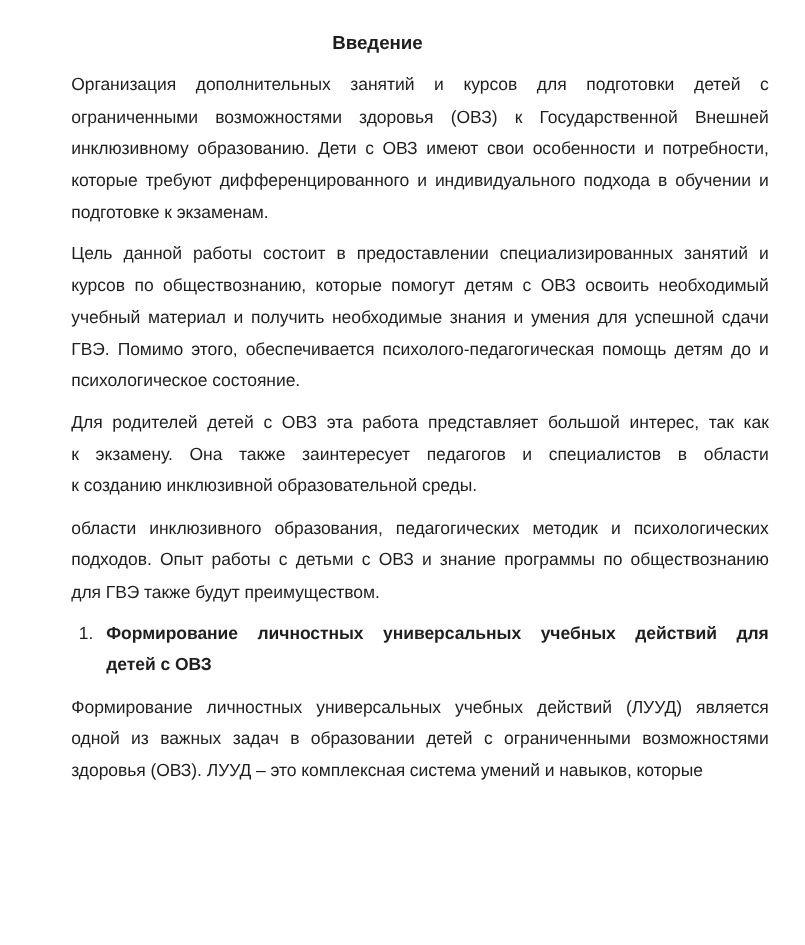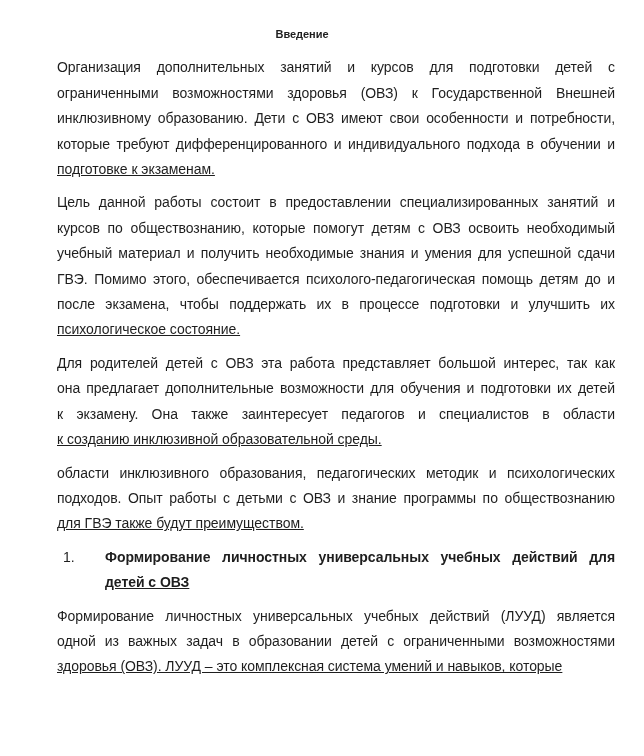--- a/index.html
+++ b/index.html
@@ -15,77 +15,73 @@
     background: #ffffff;
     padding: 22px 29px 0 57px;
     overflow: hidden;
     font-family: "Liberation Sans", sans-serif;
     font-size: 14px;
     line-height: 25.4px;
     color: #1e1e1e;
     letter-spacing: -0.05px;
   }
   .doc-title {
-    font-size: 11px;
+    font-size: 15px;
     font-weight: bold;
     text-align: center;
     margin: 0 68px 8px 0;
     line-height: 25.4px;
   }
   .para {
     margin: 0 0 8px 0;
   }
   .jline {
     text-align: justify;
     text-align-last: justify;
   }
   .jline.last {
     text-align-last: left;
-    text-decoration: underline;
   }
   .heading {
     display: flex;
     margin: 0 0 8px 6px;
     font-weight: bold;
   }
   .hnum {
     font-weight: 400;
     width: 22px;
     flex: none;
   }
   .htext {
     flex: 1 1 auto;
     min-width: 0;
-    margin-left: 20px;
   }
 </style>
 </head>
 <body>
 
 <div class="page">
   <div class="doc-title">Введение</div>
   <div>
       <div class="para">
         <div class="jline">Организация дополнительных занятий и курсов для подготовки детей с</div>
         <div class="jline">ограниченными возможностями здоровья (ОВЗ) к Государственной Внешней</div>
         <div class="jline">инклюзивному образованию. Дети с ОВЗ имеют свои особенности и потребности,</div>
         <div class="jline">которые требуют дифференцированного и индивидуального подхода в обучении и</div>
         <div class="jline last">подготовке к экзаменам.</div>
       </div>
       <div class="para">
         <div class="jline">Цель данной работы состоит в предоставлении специализированных занятий и</div>
         <div class="jline">курсов по обществознанию, которые помогут детям с ОВЗ освоить необходимый</div>
         <div class="jline">учебный материал и получить необходимые знания и умения для успешной сдачи</div>
         <div class="jline">ГВЭ. Помимо этого, обеспечивается психолого-педагогическая помощь детям до и</div>
-        <div class="jline">после экзамена, чтобы поддержать их в процессе подготовки и улучшить их</div>
         <div class="jline last">психологическое состояние.</div>
       </div>
       <div class="para">
         <div class="jline">Для родителей детей с ОВЗ эта работа представляет большой интерес, так как</div>
-        <div class="jline">она предлагает дополнительные возможности для обучения и подготовки их детей</div>
         <div class="jline">к экзамену. Она также заинтересует педагогов и специалистов в области</div>
         <div class="jline last">к созданию инклюзивной образовательной среды.</div>
       </div>
       <div class="para">
         <div class="jline">области инклюзивного образования, педагогических методик и психологических</div>
         <div class="jline">подходов. Опыт работы с детьми с ОВЗ и знание программы по обществознанию</div>
         <div class="jline last">для ГВЭ также будут преимуществом.</div>
       </div>
       <div class="heading">
         <span class="hnum">1.</span>

